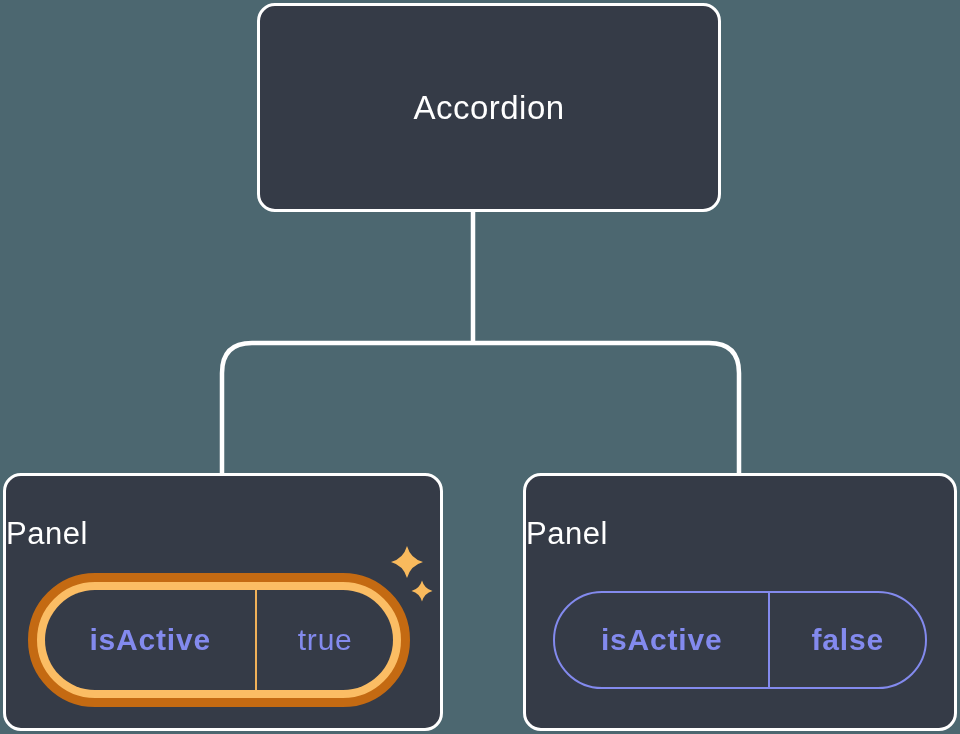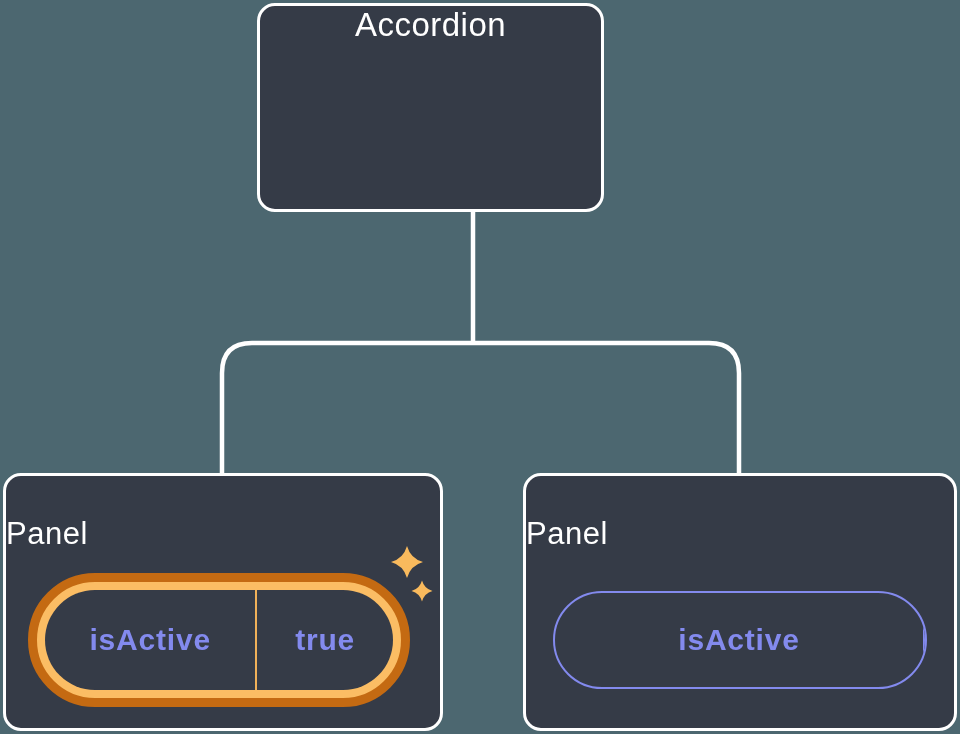--- a/index.html
+++ b/index.html
@@ -37,22 +37,22 @@
   }
   .card {
     position: absolute;
     background: var(--card);
     border: 3px solid var(--card-border);
     border-radius: 18px;
     z-index: 1;
   }
   .card.root {
     left: 257px; top: 3px;
-    width: 347px; height: 209px;
-    display: flex; align-items: flex-start; justify-content: center;
+    width: 464px; height: 209px;
+    display: flex; align-items: center; justify-content: center;
     color: var(--title-text);
     font-size: 33px; font-weight: 500; letter-spacing: 0.5px;
   }
   .card.panel {
     top: 473px;
     width: 440px; height: 258px;
   }
   .card.panel.left  { left: 3px; }
   .card.panel.right { left: 523px; width: 434px; }
   .panel-title {
@@ -84,21 +84,21 @@
     overflow: hidden;
   }
   .cell {
     display: flex; align-items: center; justify-content: center;
     color: var(--purple);
     font-size: 30px; letter-spacing: 0.8px; font-weight: bold;
   }
   .cell.key { flex: 1.55; }
   .cell.val { flex: 1; }
   .pill-inactive .cell.key { flex: 1.38; }
-  .cell.bold { font-weight: 700; }
+  .cell.bold { font-weight: 400; }
   .divider { width: 2px; }
   .divider.orange { background: var(--divider-orange); }
   .divider.purple { background: var(--purple); }
   svg.sparkles {
     position: absolute; left: 388px; top: 544px;
     width: 50px; height: 62px;
     z-index: 2;
   }
   svg.sparkles path { fill: var(--sparkle); }
 </style>
@@ -130,16 +130,17 @@
   <svg class="sparkles" viewBox="0 0 50 62" aria-hidden="true">
     <path d="M19 2 Q22.5 14.5 35 18 Q22.5 21.5 19 34 Q15.5 21.5 3 18 Q15.5 14.5 19 2 Z"></path>
     <path d="M34 36.5 Q36.3 44.7 44.5 47 Q36.3 49.3 34 57.5 Q31.7 49.3 23.5 47 Q31.7 44.7 34 36.5 Z"></path>
   </svg>
 
   <div class="card panel right">
     <div class="panel-title">Panel</div>
     <div class="pill-inactive">
       <div class="cell key">isActive</div>
       <div class="divider purple"></div>
+      <div class="cell val">false</div>
     </div>
   </div>
 
 </div>
 
 </body></html>

